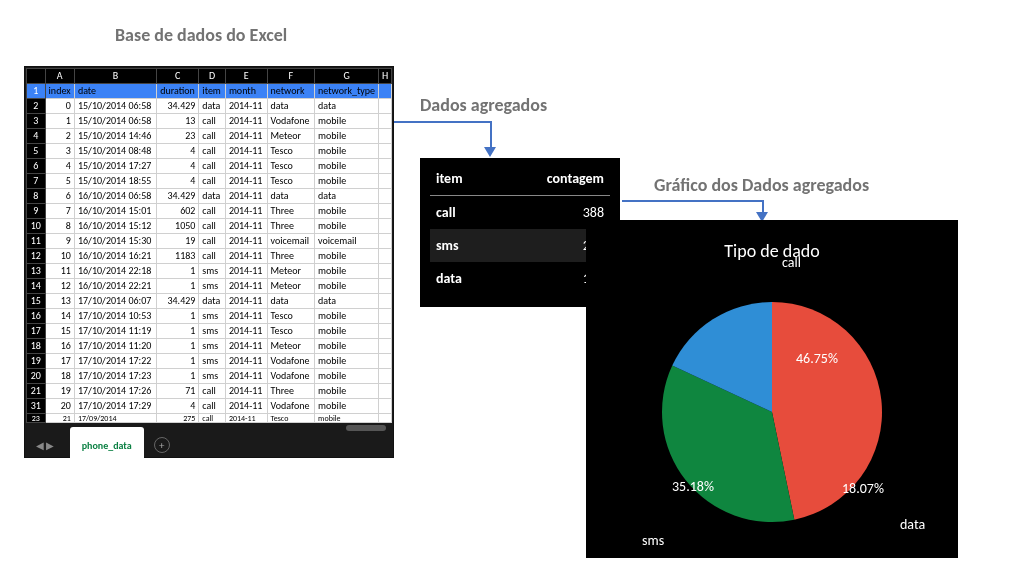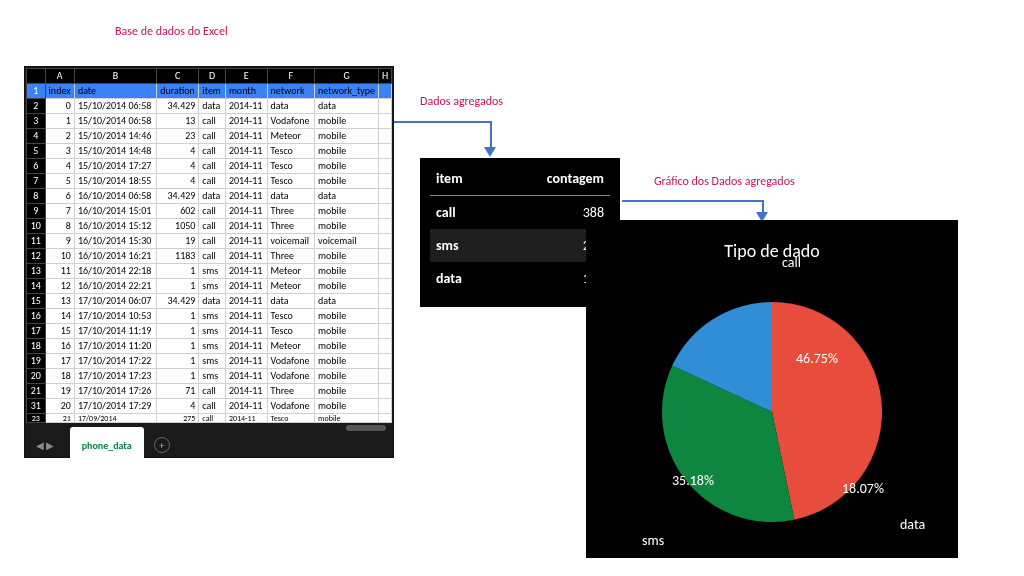--- a/index.html
+++ b/index.html
@@ -1,17 +1,17 @@
 <!DOCTYPE html>
 <html><head>
 <meta charset="utf-8">
 <style>
   html,body{margin:0;padding:0;background:#fff;font-family:Calibri,Arial,sans-serif;font-size:12px;color:#000;width:1024px;height:576px;overflow:hidden}
   .stage{position:relative;width:1024px;height:576px}
-  .title{position:absolute;font-weight:400;color:#be185d;font-size:12px}
+  .title{position:absolute;font-weight:700;color:#737373;font-size:18px}
   .arrow,.arrow2{position:absolute;border-top:2px solid #4472c4}
   .vline{position:absolute;border-left:2px solid #4472c4}
   .ahead{position:absolute;width:0;height:0;border-left:6px solid transparent;border-right:6px solid transparent;border-top:10px solid #4472c4}
 
   
   .excel{position:absolute;left:24px;top:66px;width:370px;background:#1a1a1a;border:1px solid #111;padding:1px 1px 0 1px;box-sizing:border-box}
   .excel table{border-collapse:collapse;width:100%;background:#fff;font-size:10px;line-height:14px}
   .excel th{background:#000;color:#fff;font-weight:400;border:1px solid #444;padding:0 2px;height:14px}
   .excel td{border:1px solid #d0d0d0;padding:0 3px;height:14px;white-space:nowrap;font-size:10px}
   .excel td.rowh{background:#000;color:#fff;text-align:center;border:1px solid #444;width:18px}
@@ -110,21 +110,21 @@
             <td class="r">23</td>
             <td>call</td>
             <td>2014-11</td>
             <td>Meteor</td>
             <td>mobile</td>
             <td></td>
           </tr>
           <tr>
             <td class="rowh">5</td>
             <td class="r">3</td>
-            <td>15/10/2014 14:48</td>
+            <td>15/10/2014 08:48</td>
             <td class="r">4</td>
             <td>call</td>
             <td>2014-11</td>
             <td>Tesco</td>
             <td>mobile</td>
             <td></td>
           </tr>
           <tr>
             <td class="rowh">6</td>
             <td class="r">4</td>
@@ -361,16 +361,16 @@
         <path d="M 150 150 L 172.3269873372539 257.71028565760145 A 110 110 0 0 1 50.2573208986619 103.61683532047977 Z" fill="#0f863f"></path>
         <path d="M 150 150 L 50.2573208986619 103.61683532047977 A 110 110 0 0 1 149.99999999999997 40 Z" fill="#2f8ed6"></path>
       </svg>
 
   <div class="plabel" style="left:196px;top:34px">call</div>
   <div class="plabel" style="left:314px;top:296px">data</div>
   <div class="plabel" style="left:56px;top:312px">sms</div>
 
   <div class="pctlabel" style="left:210px;top:130px">46.75%</div>
   <div class="pctlabel" style="left:256px;top:260px">18.07%</div>
-  <div class="pctlabel" style="left:86px;top:252px">35.18%</div>
+  <div class="pctlabel" style="left:86px;top:258px">35.18%</div>
 </div>
 
 </div>
 
 </body></html>

